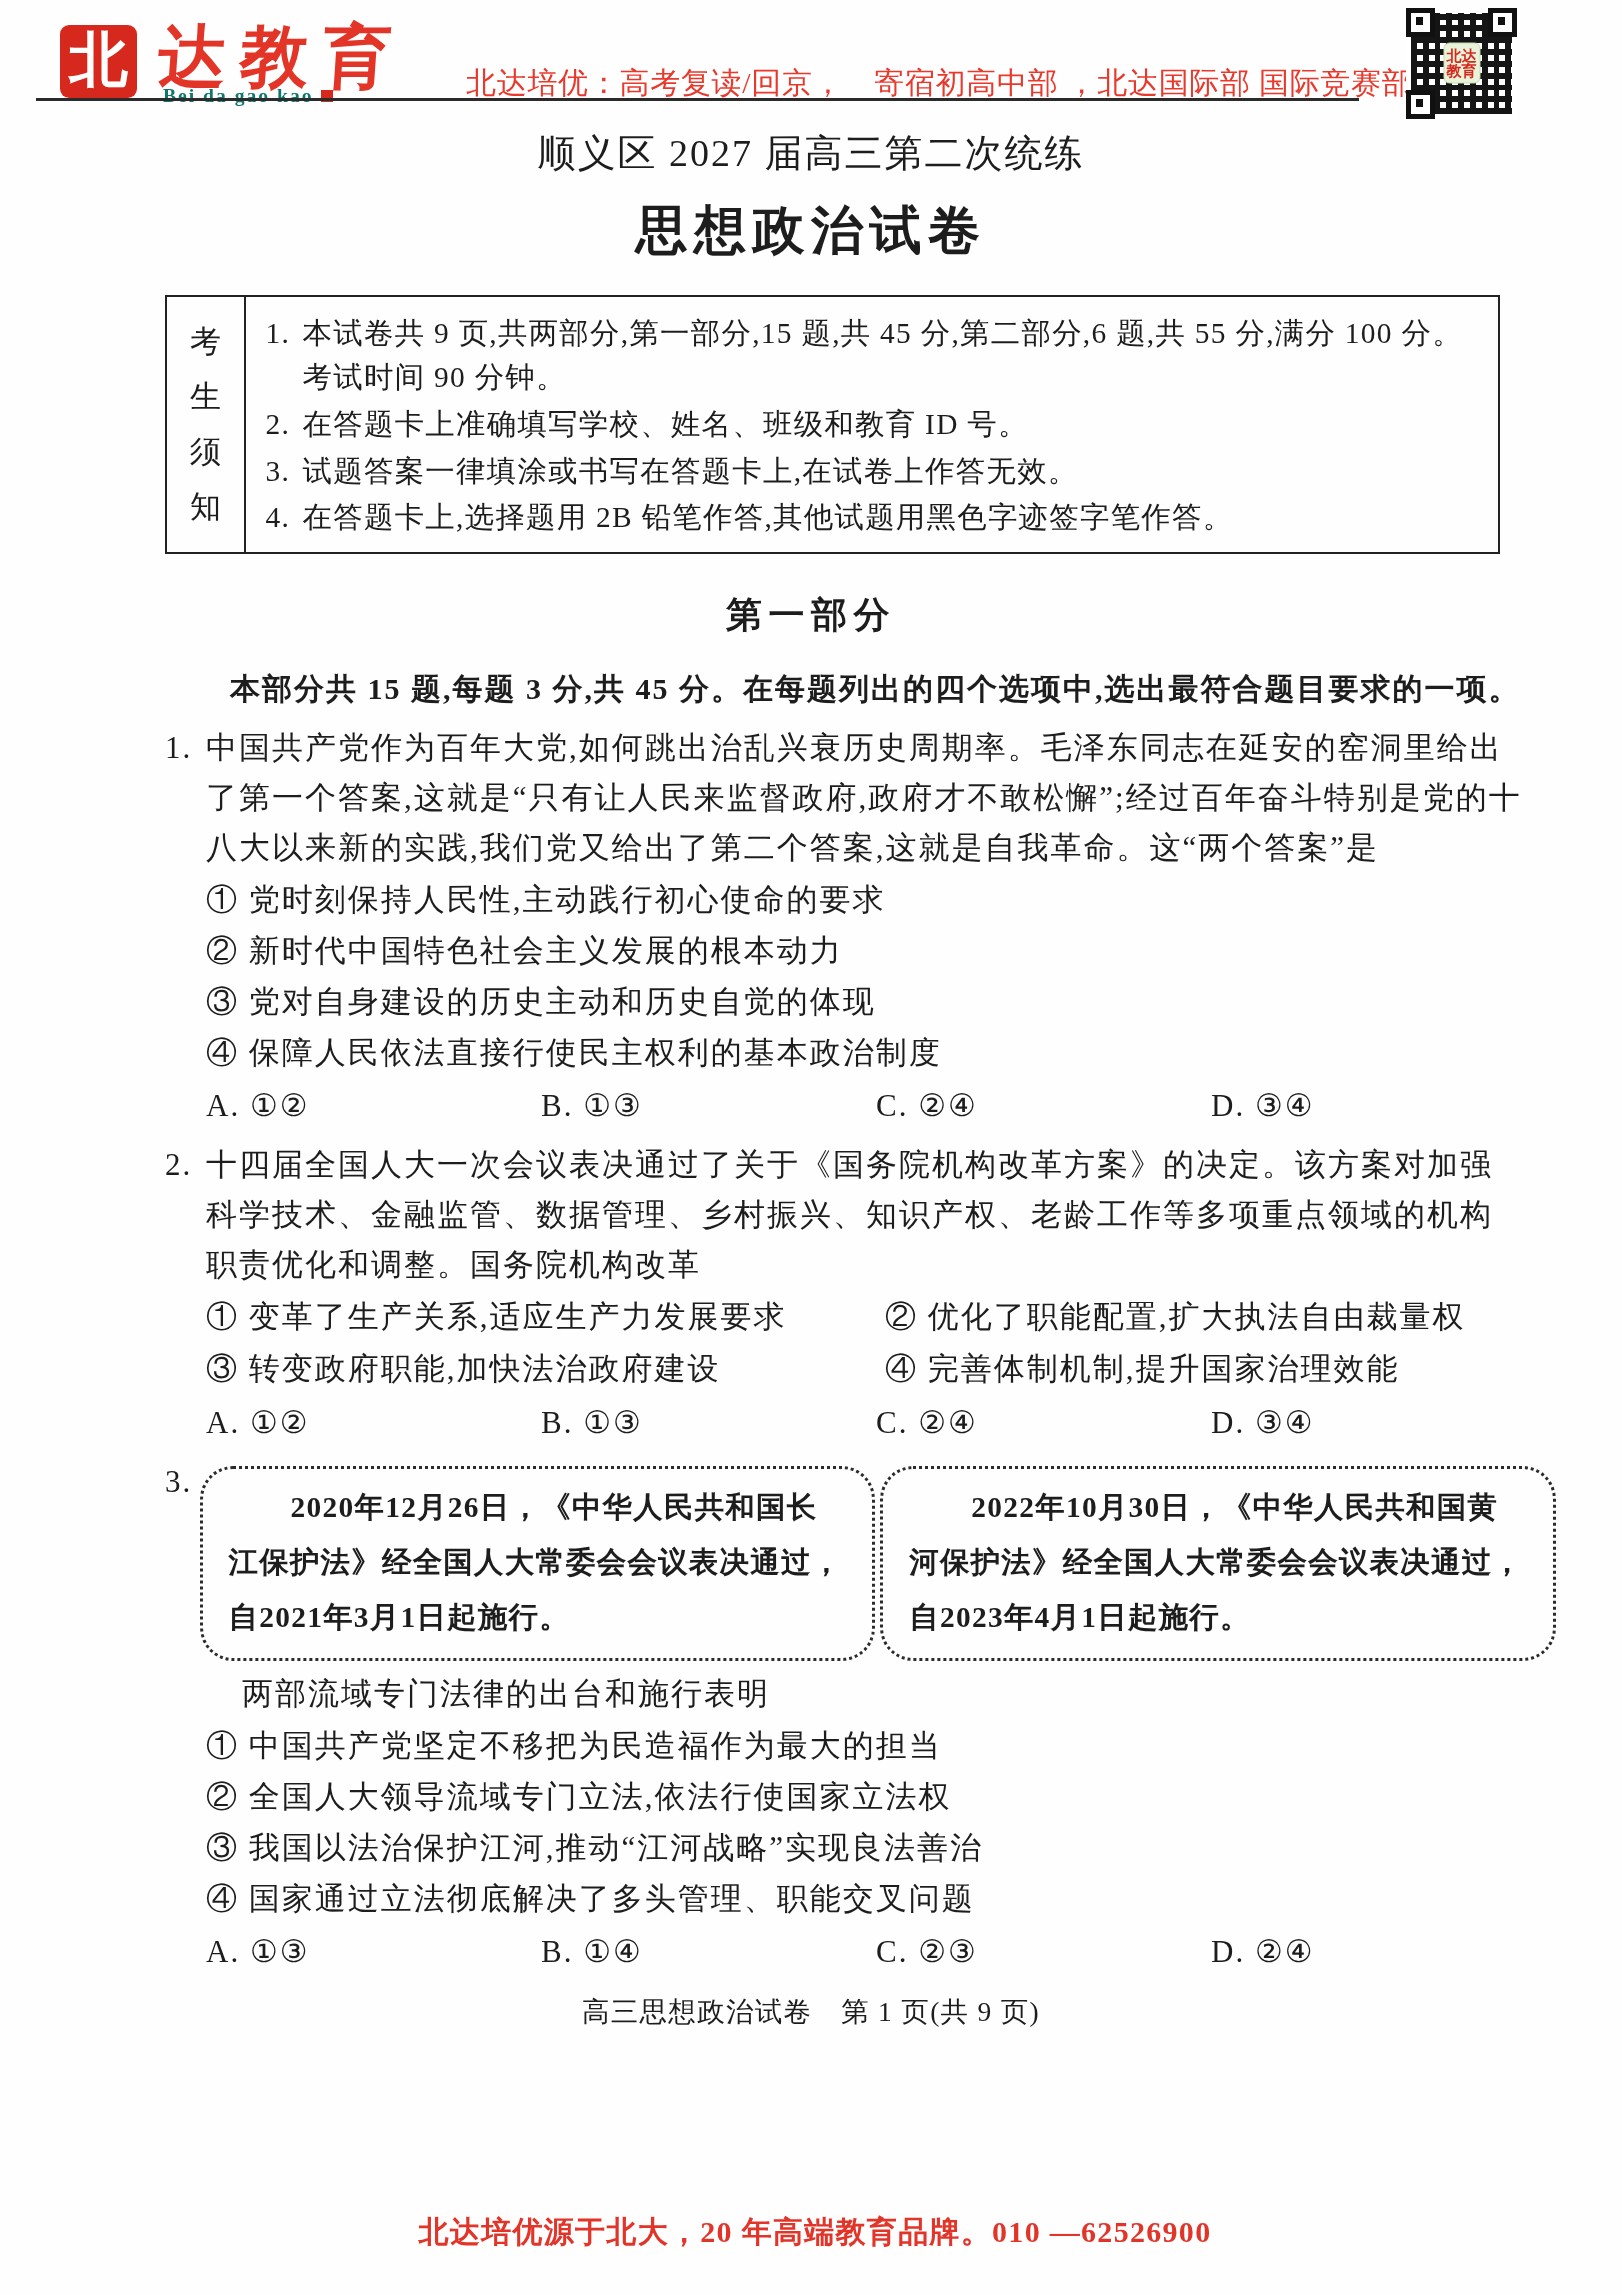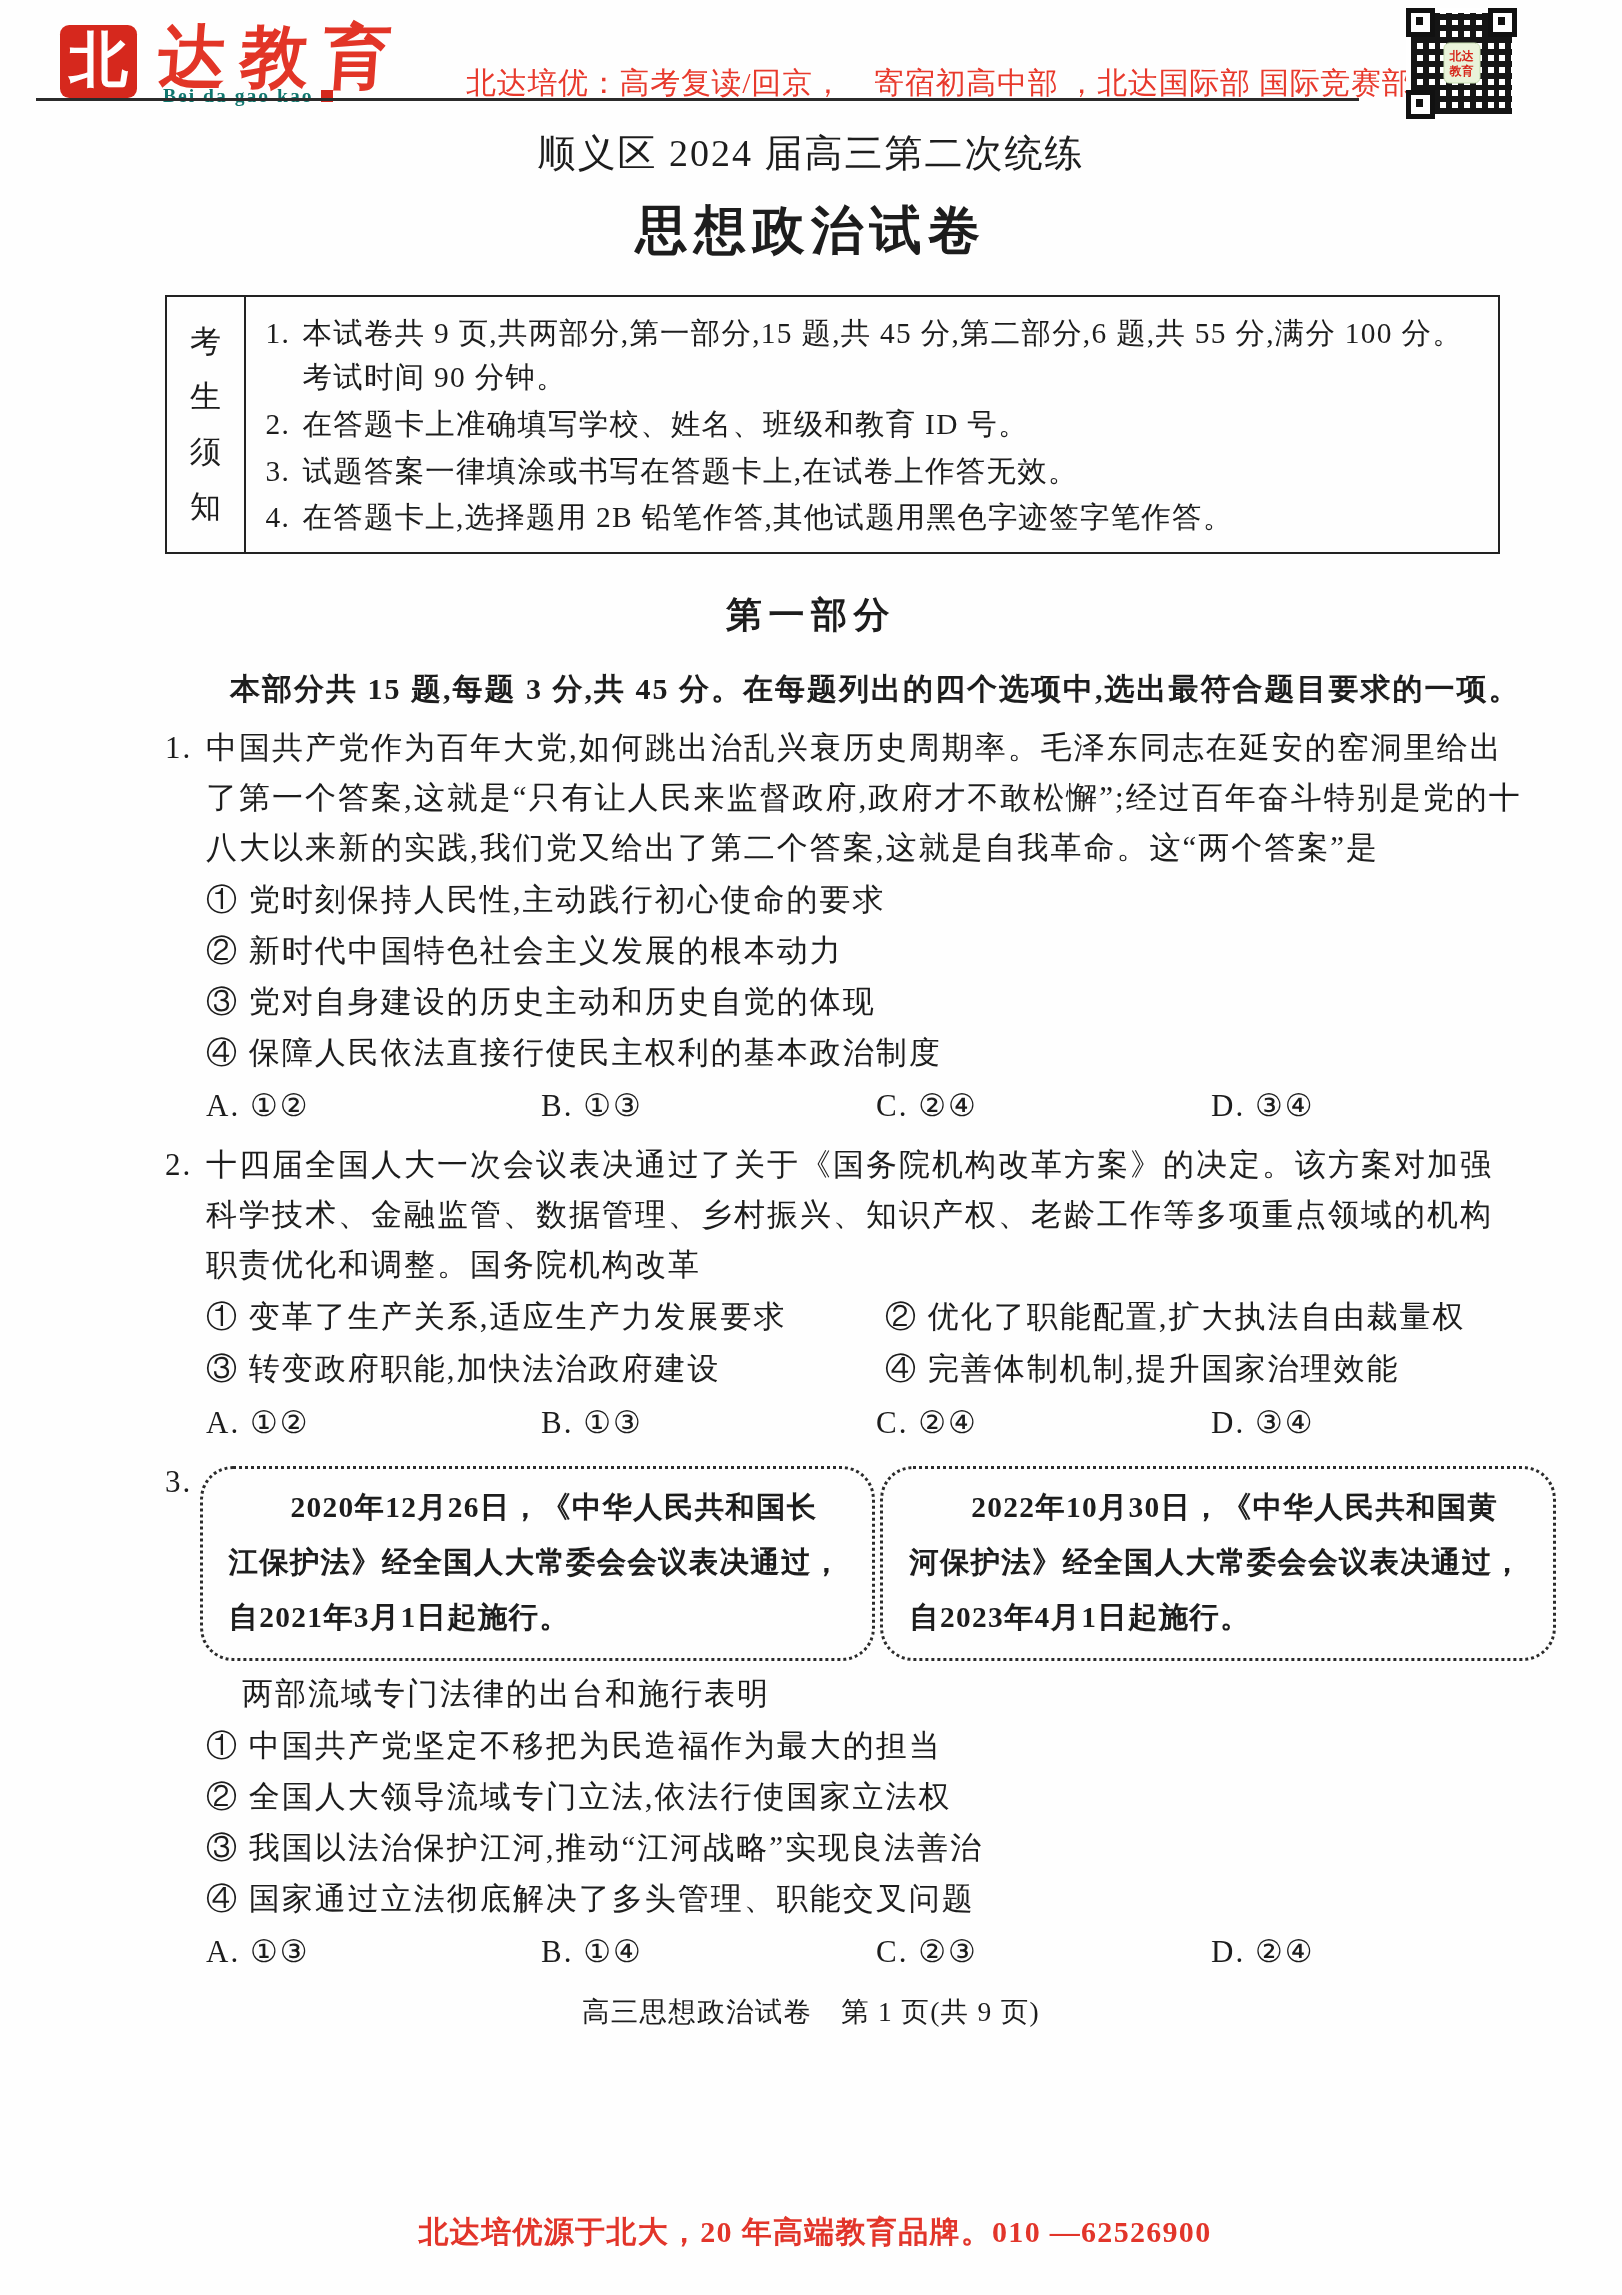--- a/index.html
+++ b/index.html
@@ -40,21 +40,21 @@
   }
   .qr-finder{position:absolute;width:29px;height:29px;border:5.9px solid #111;background:#fff;box-sizing:border-box;}
   .qr-finder::after{content:"";position:absolute;left:4.6px;top:4.6px;width:7.9px;height:7.9px;background:#111;}
   .qr-finder.tl{left:0;top:0;}
   .qr-finder.tr{right:0;top:0;}
   .qr-finder.bl{left:0;bottom:0;}
   .qr-badge{
     position:absolute;left:50%;top:50%;transform:translate(-50%,-50%);
     width:35px;height:39px;background:#e9f3da;border:1.3px solid #c5dcb0;border-radius:5.9px;
     display:flex;flex-direction:column;align-items:center;justify-content:center;
-    color:#d6281d;font-size:12px;line-height:15px;font-weight:700;
+    color:#d6281d;font-size:15px;line-height:15px;font-weight:700;
   }
   
   .title1{margin:25px 0 0;text-align:center;font-size:38px;letter-spacing:2px;font-weight:400;}
   .title2{margin:17px 0 0;text-align:center;font-size:52px;letter-spacing:6.5px;font-weight:700;}
   
   .notice{
     margin:29px 0 0 165px;width:1335px;box-sizing:border-box;
     border:2.6px solid #222;display:flex;
   }
   .notice-side{
@@ -119,21 +119,21 @@
       <div class="qr-finder tr"></div>
       <div class="qr-finder bl"></div>
       <div class="qr-badge">
         <span>北达</span>
         <span>教育</span>
       </div>
     </div>
     <div class="divider"></div>
   </div>
 
-  <div class="title1">顺义区 2024 届高三第二次统练</div>
+  <div class="title1">顺义区 2027 届高三第二次统练</div>
   <div class="title2">思想政治试卷</div>
 
   <div class="notice">
     <div class="notice-side">
       <span>考</span>
       <span>生</span>
       <span>须</span>
       <span>知</span>
     </div>
     <div class="notice-list">

